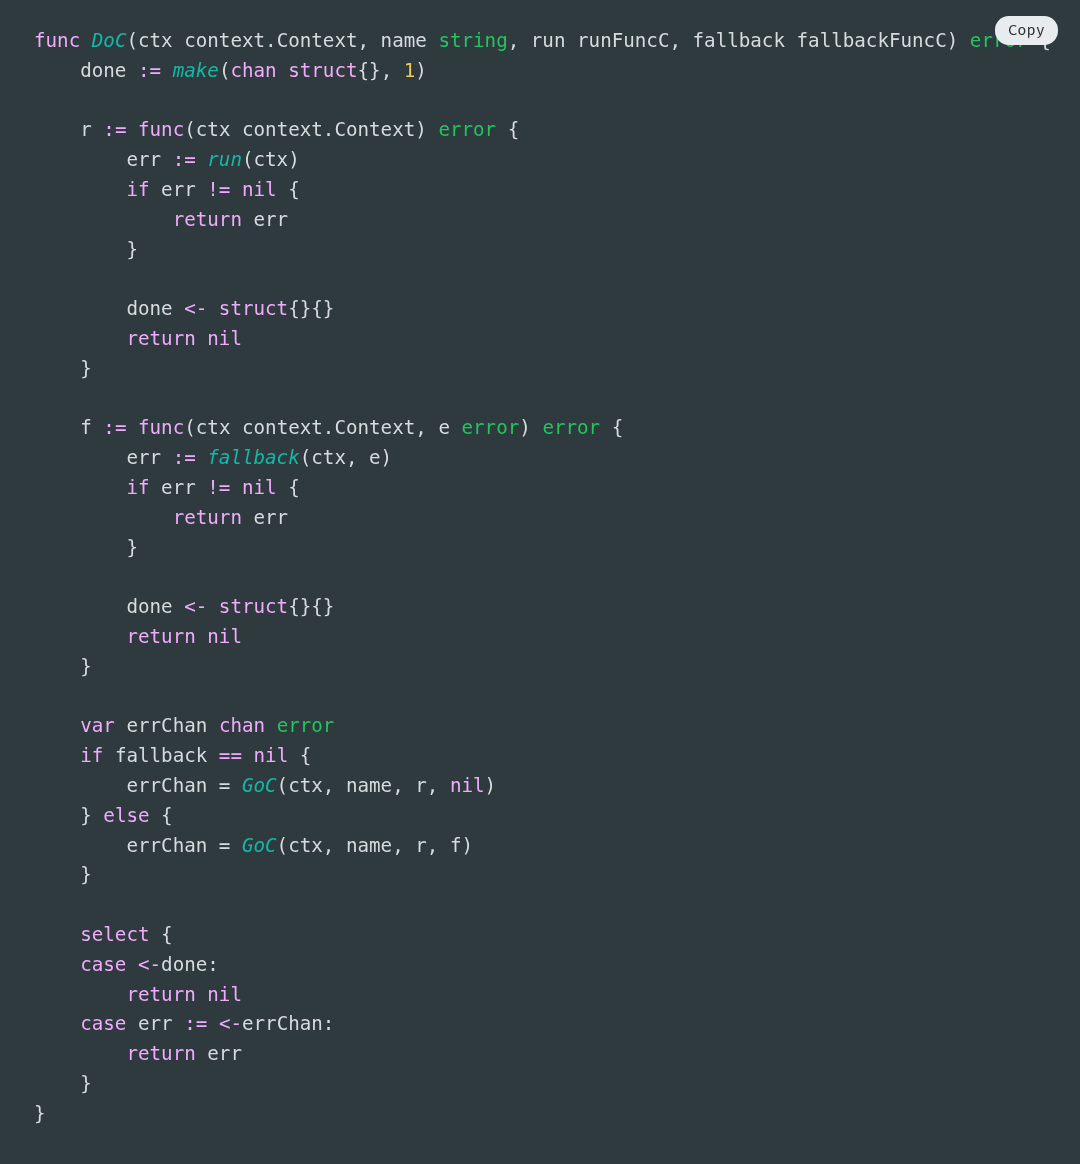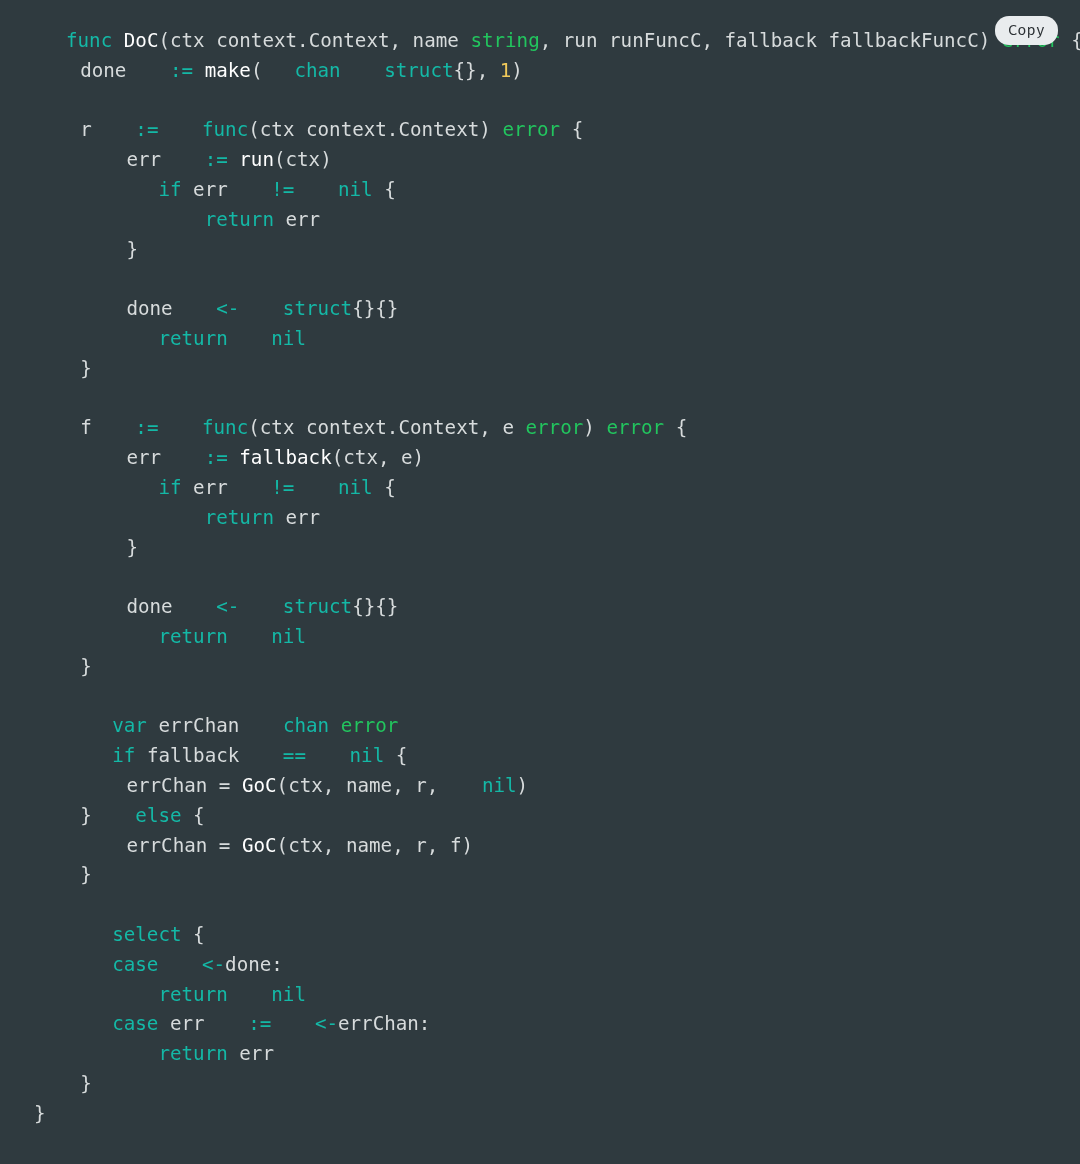--- a/index.html
+++ b/index.html
@@ -17,22 +17,22 @@
     position:absolute;top:16px;right:22px;
     background:#e9ecee;color:#2b3034;
     border:none;border-radius:14px;
     padding:5px 13px;font-size:15px;font-family:inherit;
     cursor:pointer;
   }
   pre{margin:0;white-space:pre;}
   .line{display:block;min-height:29.8px;}
   .tok{white-space:pre;}
   
-  .c-kw   {color:#14b8a6;margin-left:32px;}   
-  .c-name {color:#ffffff;}   
+  .c-kw   {color:#f0abfc;}   
+  .c-name {color:#14b8a6;font-style:italic;}   
   .c-type {color:#22c55e;}   
   .c-punc {color:#d7dbdc;}   
   .c-lit  {color:#f0c95a;}
 </style>
 </head>
 <body>
 
 <div class="code-block">
   <button class="copy-btn">Copy</button>
   <pre><code id="code-root"><span class="line"><span class="tok c-kw">func</span><span class="tok c-punc"> </span><span class="tok c-name">DoC</span><span class="tok c-punc">(</span><span class="tok c-punc">ctx</span><span class="tok c-punc"> </span><span class="tok c-punc">context.Context</span><span class="tok c-punc">, </span><span class="tok c-punc">name</span><span class="tok c-punc"> </span><span class="tok c-type">string</span><span class="tok c-punc">, </span><span class="tok c-punc">run</span><span class="tok c-punc"> </span><span class="tok c-punc">runFuncC</span><span class="tok c-punc">, </span><span class="tok c-punc">fallback</span><span class="tok c-punc"> </span><span class="tok c-punc">fallbackFuncC</span><span class="tok c-punc">)</span><span class="tok c-punc"> </span><span class="tok c-type">error</span><span class="tok c-punc"> {</span></span><span class="line"><span class="tok c-punc">    </span><span class="tok c-punc">done</span><span class="tok c-kw"> := </span><span class="tok c-name">make</span><span class="tok c-punc">(</span><span class="tok c-kw">chan</span><span class="tok c-punc"> </span><span class="tok c-kw">struct</span><span class="tok c-punc">{}</span><span class="tok c-punc">, </span><span class="tok c-lit">1</span><span class="tok c-punc">)</span></span><span class="line"></span><span class="line"><span class="tok c-punc">    </span><span class="tok c-punc">r</span><span class="tok c-kw"> := </span><span class="tok c-kw">func</span><span class="tok c-punc">(</span><span class="tok c-punc">ctx</span><span class="tok c-punc"> </span><span class="tok c-punc">context.Context</span><span class="tok c-punc">)</span><span class="tok c-punc"> </span><span class="tok c-type">error</span><span class="tok c-punc"> {</span></span><span class="line"><span class="tok c-punc">        </span><span class="tok c-punc">err</span><span class="tok c-kw"> := </span><span class="tok c-name">run</span><span class="tok c-punc">(</span><span class="tok c-punc">ctx</span><span class="tok c-punc">)</span></span><span class="line"><span class="tok c-punc">        </span><span class="tok c-kw">if</span><span class="tok c-punc"> </span><span class="tok c-punc">err</span><span class="tok c-kw"> != </span><span class="tok c-kw">nil</span><span class="tok c-punc"> {</span></span><span class="line"><span class="tok c-punc">            </span><span class="tok c-kw">return</span><span class="tok c-punc"> </span><span class="tok c-punc">err</span></span><span class="line"><span class="tok c-punc">        </span><span class="tok c-punc">}</span></span><span class="line"></span><span class="line"><span class="tok c-punc">        </span><span class="tok c-punc">done</span><span class="tok c-kw"> &lt;- </span><span class="tok c-kw">struct</span><span class="tok c-punc">{}{}</span></span><span class="line"><span class="tok c-punc">        </span><span class="tok c-kw">return</span><span class="tok c-punc"> </span><span class="tok c-kw">nil</span></span><span class="line"><span class="tok c-punc">    </span><span class="tok c-punc">}</span></span><span class="line"></span><span class="line"><span class="tok c-punc">    </span><span class="tok c-punc">f</span><span class="tok c-kw"> := </span><span class="tok c-kw">func</span><span class="tok c-punc">(</span><span class="tok c-punc">ctx</span><span class="tok c-punc"> </span><span class="tok c-punc">context.Context</span><span class="tok c-punc">, </span><span class="tok c-punc">e</span><span class="tok c-punc"> </span><span class="tok c-type">error</span><span class="tok c-punc">)</span><span class="tok c-punc"> </span><span class="tok c-type">error</span><span class="tok c-punc"> {</span></span><span class="line"><span class="tok c-punc">        </span><span class="tok c-punc">err</span><span class="tok c-kw"> := </span><span class="tok c-name">fallback</span><span class="tok c-punc">(</span><span class="tok c-punc">ctx</span><span class="tok c-punc">, </span><span class="tok c-punc">e</span><span class="tok c-punc">)</span></span><span class="line"><span class="tok c-punc">        </span><span class="tok c-kw">if</span><span class="tok c-punc"> </span><span class="tok c-punc">err</span><span class="tok c-kw"> != </span><span class="tok c-kw">nil</span><span class="tok c-punc"> {</span></span><span class="line"><span class="tok c-punc">            </span><span class="tok c-kw">return</span><span class="tok c-punc"> </span><span class="tok c-punc">err</span></span><span class="line"><span class="tok c-punc">        </span><span class="tok c-punc">}</span></span><span class="line"></span><span class="line"><span class="tok c-punc">        </span><span class="tok c-punc">done</span><span class="tok c-kw"> &lt;- </span><span class="tok c-kw">struct</span><span class="tok c-punc">{}{}</span></span><span class="line"><span class="tok c-punc">        </span><span class="tok c-kw">return</span><span class="tok c-punc"> </span><span class="tok c-kw">nil</span></span><span class="line"><span class="tok c-punc">    </span><span class="tok c-punc">}</span></span><span class="line"></span><span class="line"><span class="tok c-punc">    </span><span class="tok c-kw">var</span><span class="tok c-punc"> </span><span class="tok c-punc">errChan</span><span class="tok c-punc"> </span><span class="tok c-kw">chan</span><span class="tok c-punc"> </span><span class="tok c-type">error</span></span><span class="line"><span class="tok c-punc">    </span><span class="tok c-kw">if</span><span class="tok c-punc"> </span><span class="tok c-punc">fallback</span><span class="tok c-kw"> == </span><span class="tok c-kw">nil</span><span class="tok c-punc"> {</span></span><span class="line"><span class="tok c-punc">        </span><span class="tok c-punc">errChan</span><span class="tok c-punc"> = </span><span class="tok c-name">GoC</span><span class="tok c-punc">(</span><span class="tok c-punc">ctx</span><span class="tok c-punc">, </span><span class="tok c-punc">name</span><span class="tok c-punc">, </span><span class="tok c-punc">r</span><span class="tok c-punc">, </span><span class="tok c-kw">nil</span><span class="tok c-punc">)</span></span><span class="line"><span class="tok c-punc">    </span><span class="tok c-punc">}</span><span class="tok c-punc"> </span><span class="tok c-kw">else</span><span class="tok c-punc"> {</span></span><span class="line"><span class="tok c-punc">        </span><span class="tok c-punc">errChan</span><span class="tok c-punc"> = </span><span class="tok c-name">GoC</span><span class="tok c-punc">(</span><span class="tok c-punc">ctx</span><span class="tok c-punc">, </span><span class="tok c-punc">name</span><span class="tok c-punc">, </span><span class="tok c-punc">r</span><span class="tok c-punc">, </span><span class="tok c-punc">f</span><span class="tok c-punc">)</span></span><span class="line"><span class="tok c-punc">    </span><span class="tok c-punc">}</span></span><span class="line"></span><span class="line"><span class="tok c-punc">    </span><span class="tok c-kw">select</span><span class="tok c-punc"> {</span></span><span class="line"><span class="tok c-punc">    </span><span class="tok c-kw">case</span><span class="tok c-punc"> </span><span class="tok c-kw">&lt;-</span><span class="tok c-punc">done</span><span class="tok c-punc">:</span></span><span class="line"><span class="tok c-punc">        </span><span class="tok c-kw">return</span><span class="tok c-punc"> </span><span class="tok c-kw">nil</span></span><span class="line"><span class="tok c-punc">    </span><span class="tok c-kw">case</span><span class="tok c-punc"> </span><span class="tok c-punc">err</span><span class="tok c-kw"> := </span><span class="tok c-kw">&lt;-</span><span class="tok c-punc">errChan</span><span class="tok c-punc">:</span></span><span class="line"><span class="tok c-punc">        </span><span class="tok c-kw">return</span><span class="tok c-punc"> </span><span class="tok c-punc">err</span></span><span class="line"><span class="tok c-punc">    </span><span class="tok c-punc">}</span></span><span class="line"><span class="tok c-punc">}</span></span></code></pre>

